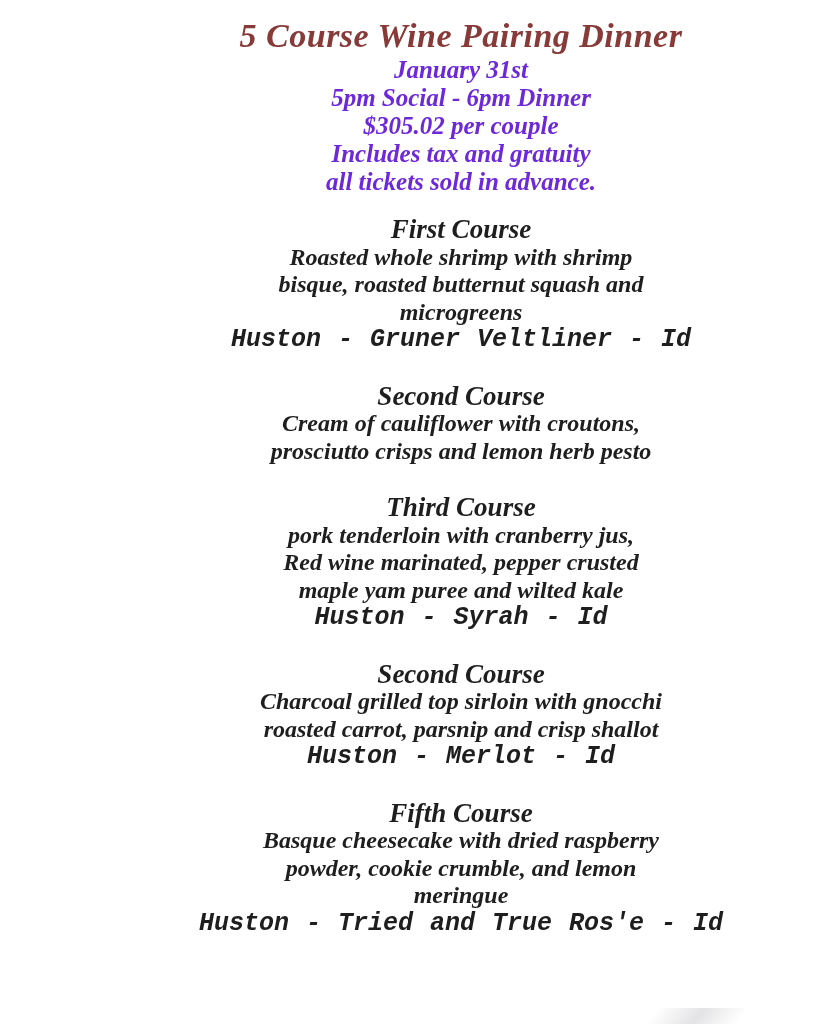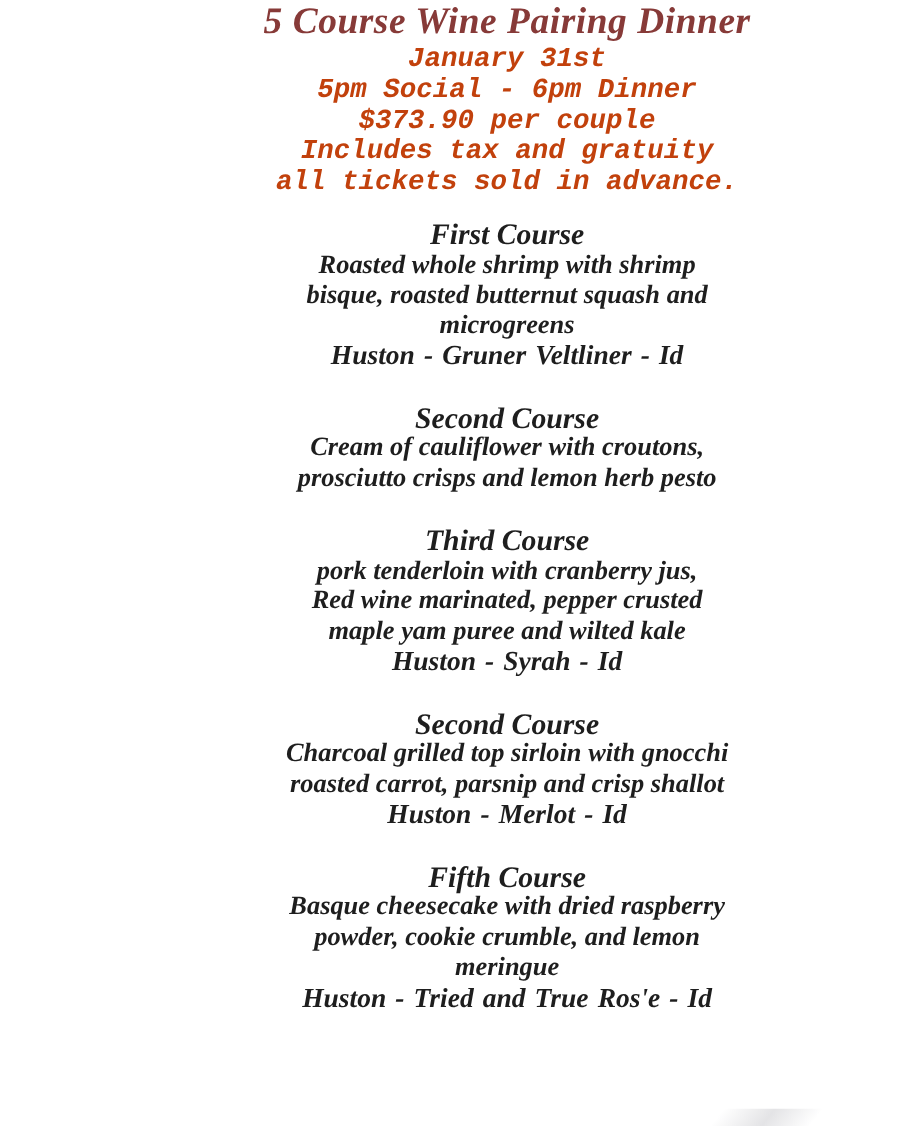--- a/index.html
+++ b/index.html
@@ -16,56 +16,57 @@
   }
   .menu-page {
     position: relative;
     width: 819px;
     height: 1024px;
     background: #ffffff;
   }
   .content {
     width: 560px;
     margin-left: 181px;
+    padding-top: 16px;
     text-align: center;
     font-weight: bold;
     font-style: italic;
     color: #1e1e1e;
   }
   .page-title {
     font-size: 34px;
     line-height: 40px;
     color: #873a38;
     letter-spacing: 0.5px;
   }
   .header-line {
     font-size: 25px;
     line-height: 28px;
-    color: #c2410c;
-    font-family: Liberation Mono, monospace;
+    color: #6d28d9;
   }
   .course-list {
     margin-top: 20px;
   }
   .course {
     margin-bottom: 29px;
   }
   .course-heading {
     font-size: 27px;
     line-height: 27.5px;
   }
   .course-line {
     font-size: 24px;
     line-height: 27.5px;
   }
   .wine-line {
     font-size: 25px;
     line-height: 27.5px;
     white-space: pre-wrap;
     word-spacing: 2px;
+    font-family: Liberation Mono, monospace;
   }
   .scan-artifact {
     position: absolute;
     left: 640px;
     bottom: 0px;
     width: 130px;
     height: 16px;
     background: linear-gradient(100deg,
       rgba(130,130,140,0) 10%,
       rgba(130,130,140,0.22) 45%,
@@ -75,21 +76,21 @@
 </style>
 </head>
 <body>
 
 <div class="menu-page">
   <div class="content">
 
     <div class="page-title">5 Course Wine Pairing Dinner</div>
     <div class="header-line">January 31st</div>
     <div class="header-line">5pm Social - 6pm Dinner</div>
-    <div class="header-line">$373.90 per couple</div>
+    <div class="header-line">$305.02 per couple</div>
     <div class="header-line">Includes tax and gratuity</div>
     <div class="header-line">all tickets sold in advance.</div>
 
     <div class="course-list">
 
       <div class="course">
         <div class="course-heading">First Course</div>
         <div class="course-line">Roasted whole shrimp with shrimp</div>
         <div class="course-line">bisque, roasted butternut squash and</div>
         <div class="course-line">microgreens</div>

